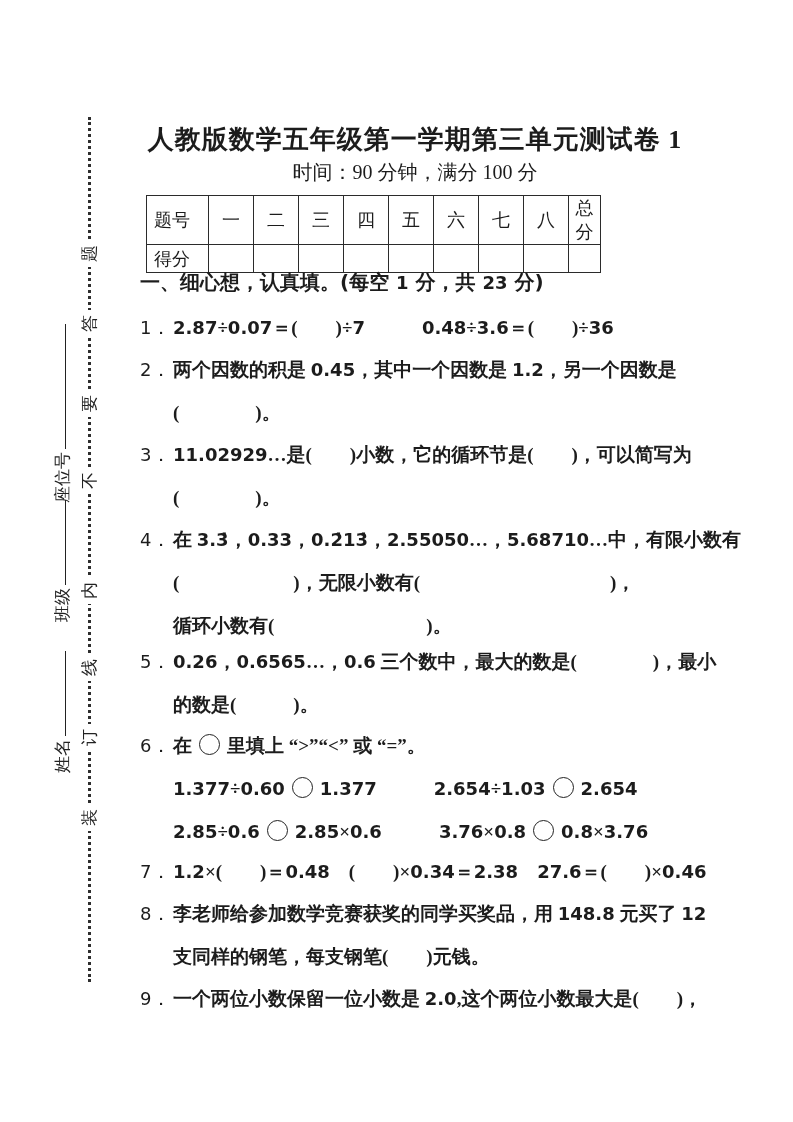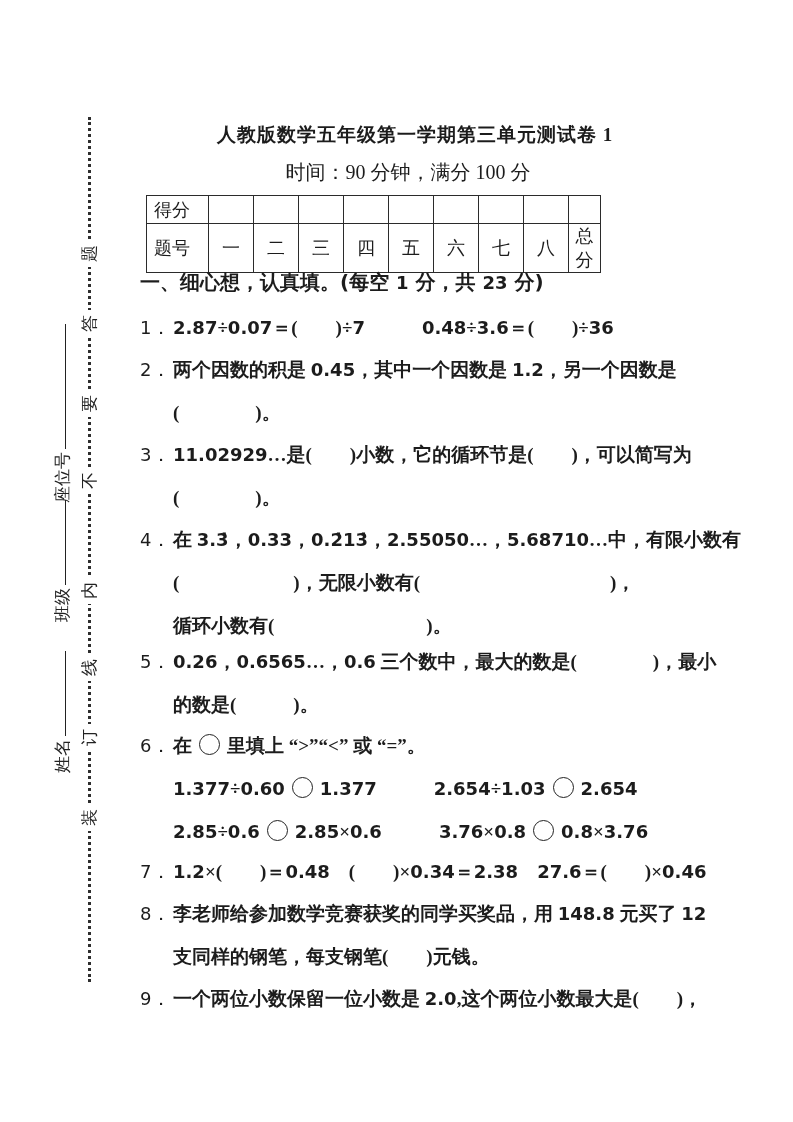--- a/index.html
+++ b/index.html
@@ -21,24 +21,24 @@
     position:absolute;transform:rotate(-90deg);transform-origin:0 0;
     white-space:nowrap;font-size:17px;color:#222;height:24px;line-height:24px;
   }
   .blankline{
     display:inline-block;border-bottom:1.6px solid #222;height:4px;
     margin-left:3px;vertical-align:2px;
   }
   
   .title{
     position:absolute;left:140px;top:122px;width:550px;text-align:center;
-    font-size:19px;font-weight:bold;letter-spacing:1px;white-space:nowrap;
+    font-size:26px;font-weight:bold;letter-spacing:1px;white-space:nowrap;
   }
   .subtitle{
-    position:absolute;left:133px;top:159px;width:550px;text-align:center;
+    position:absolute;left:140px;top:159px;width:550px;text-align:center;
     font-size:20px;white-space:nowrap;
   }
   
   table.score{
     position:absolute;left:146px;top:195px;width:470px;
     border-collapse:collapse;table-layout:fixed;
   }
   table.score td{
     border:1.7px solid #2b2b2b;height:27px;font-size:18px;
     text-align:center;padding:0;overflow:hidden;
@@ -99,43 +99,43 @@
       <col style="width:45px">
         <col style="width:45px">
         <col style="width:45px">
         <col style="width:45px">
       <col style="width:45px">
         <col style="width:32px">
         <col style="width:61px">
     </colgroup>
     <tbody>
         <tr>
-      <td class="lab">得分</td>
-      <td></td>
-      <td></td>
-      <td></td>
-      <td></td>
-      <td></td>
-      <td></td>
-      <td></td>
-      <td></td>
-      <td></td>
-    </tr>
-    <tr>
       <td class="lab">题号</td>
       <td>一</td>
       <td>二</td>
       <td>三</td>
       <td>四</td>
       <td>五</td>
       <td>六</td>
       <td>七</td>
       <td>八</td>
       <td>总分</td>
     </tr>
+    <tr>
+      <td class="lab">得分</td>
+      <td></td>
+      <td></td>
+      <td></td>
+      <td></td>
+      <td></td>
+      <td></td>
+      <td></td>
+      <td></td>
+      <td></td>
+    </tr>
   </tbody>
     </table>
 
   <div class="section-heading numfmt">一、细心想，认真填。(每空 <span class="num">1</span> 分，共 <span class="num">23</span> 分)</div>
 
   <div class="q" style="top:306px">
     <span class="qnum numfmt"><span class="num">1</span>．</span>
     <div class="qbody">
       <div class="qline numfmt"><span class="num">2.87</span>÷<span class="num">0.07</span>＝(　　)÷<span class="num">7</span>　　　<span class="num">0.48</span>÷<span class="num">3.6</span>＝(　　)÷<span class="num">36</span></div>
     </div>

